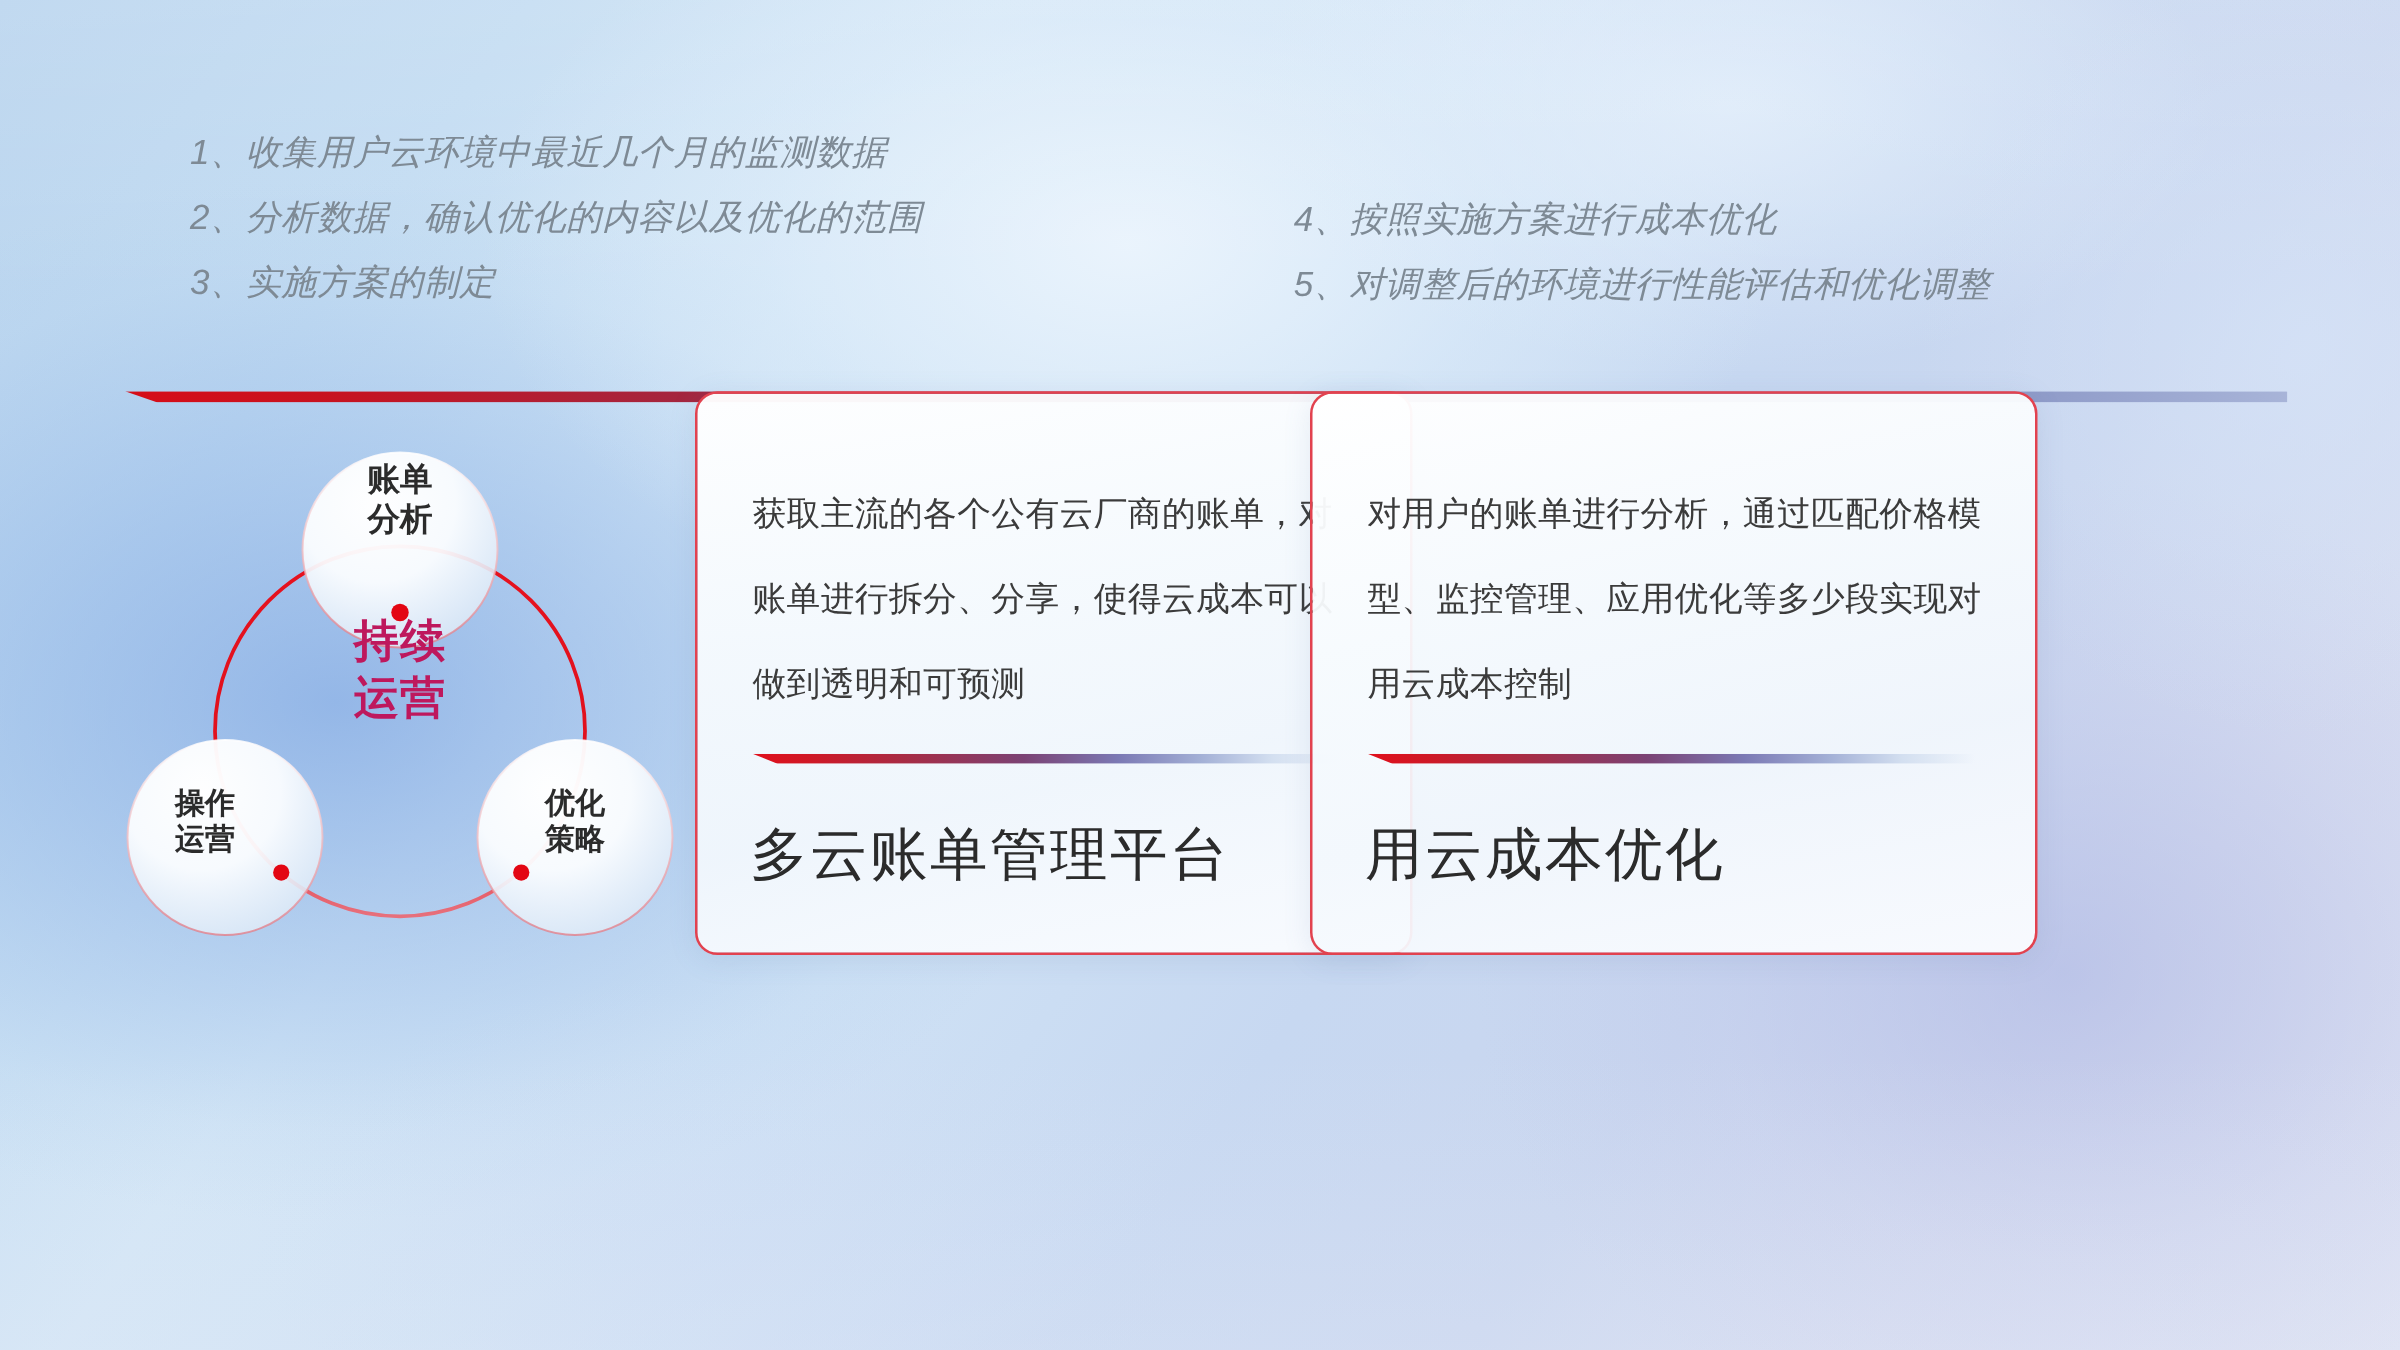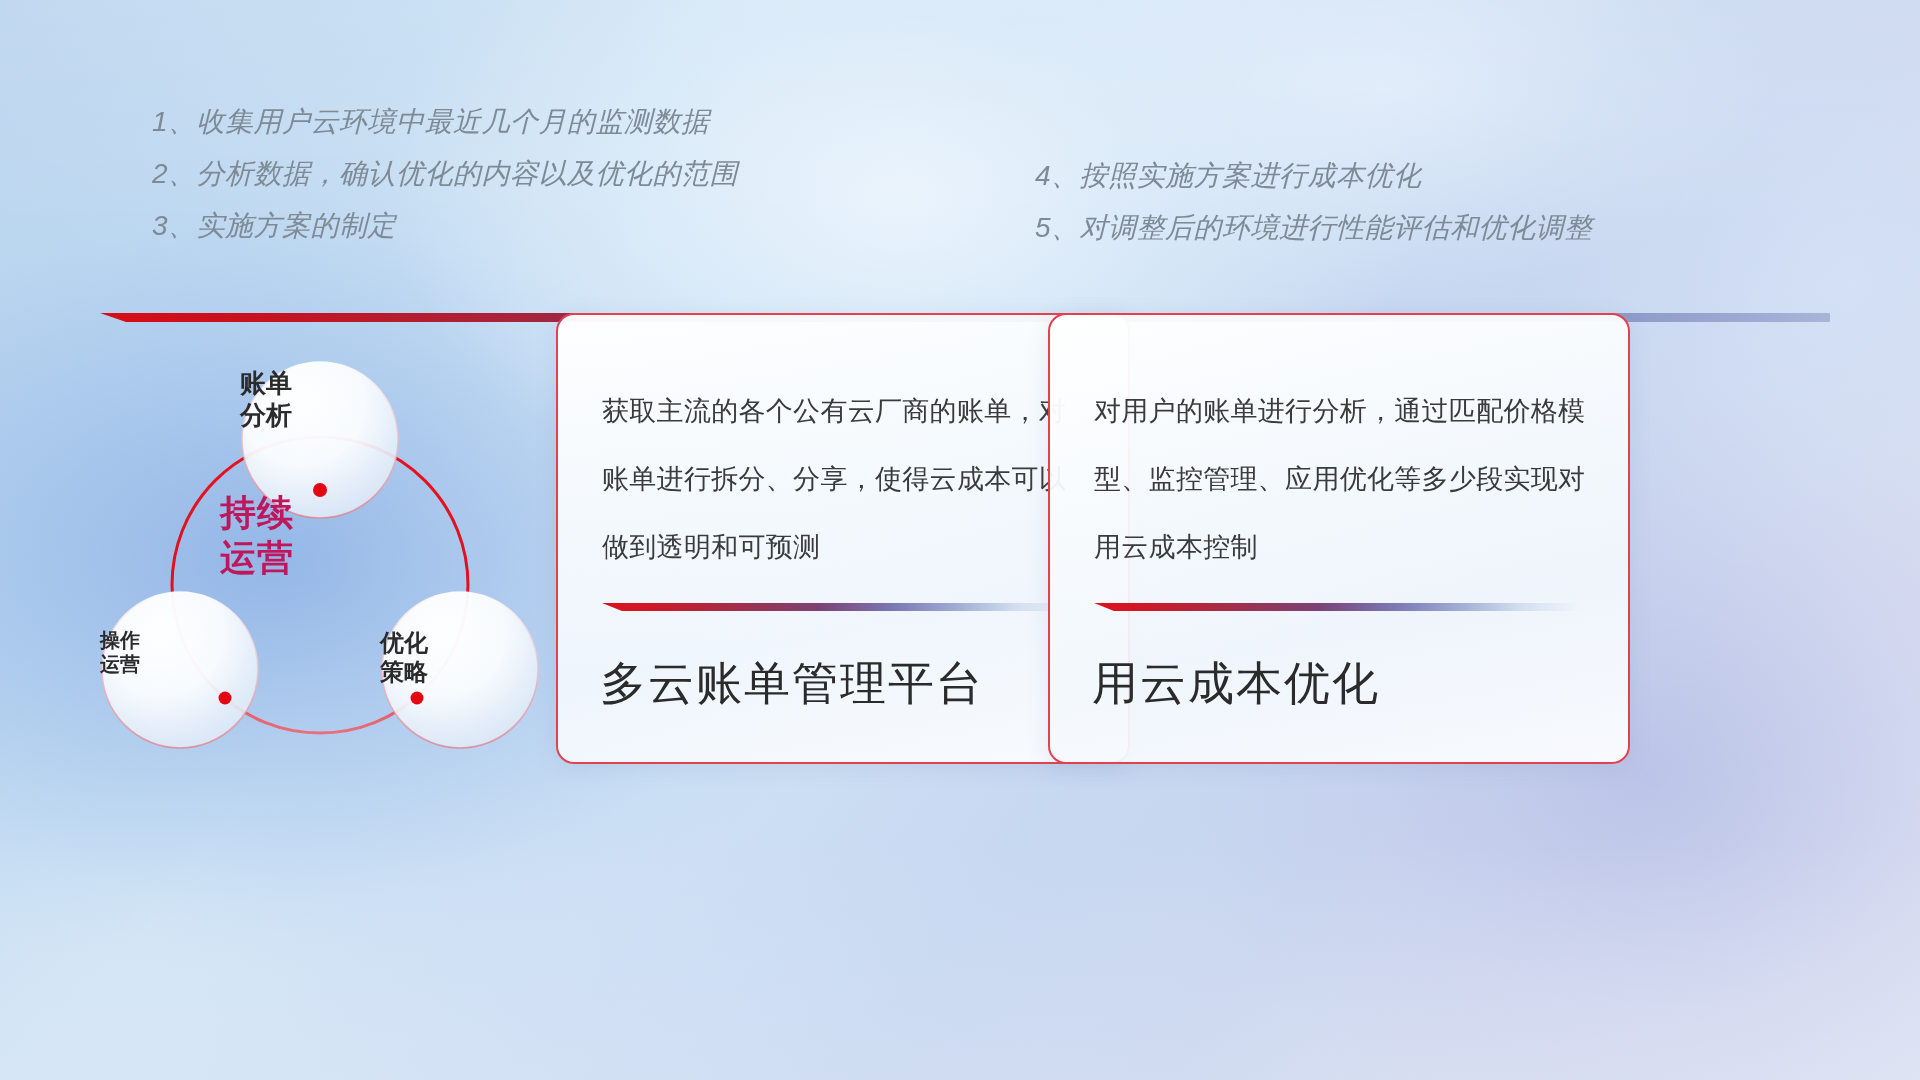--- a/index.html
+++ b/index.html
@@ -87,28 +87,28 @@
       #6a4b7e 58%, #6f6fa8 72%, #8894c4 85%, #a8b4d8 100%);
     clip-path:polygon(0 0, 100% 0, 100% 100%, 26px 100%);
     border-radius:1px;
   }
 
   
   #venn{position:absolute;left:80px;top:340px;width:500px;height:520px;}
   #venn svg{position:absolute;left:0;top:0;}
   .venn-label{
     position:absolute;
-    text-align:left;
+    text-align:center;
     font-weight:bold;
     color:#2b2b2b;
     line-height:1.22;
     pointer-events:none;
   }
   #lbl-top{left:160px;top:28px;width:160px;font-size:26px;}
-  #lbl-bl{left:20px;top:288px;width:160px;font-size:20px;}
+  #lbl-bl{left:4px;top:288px;width:160px;font-size:24px;}
   #lbl-br{left:300px;top:288px;width:160px;font-size:24px;}
   #lbl-center{
     left:140px;top:150px;width:200px;
     font-size:36px;color:#be185d;line-height:1.25;
     letter-spacing:1px;
   }
 
   
   #cards{position:absolute;left:548px;top:313px;width:1340px;height:470px;}
   .card{

